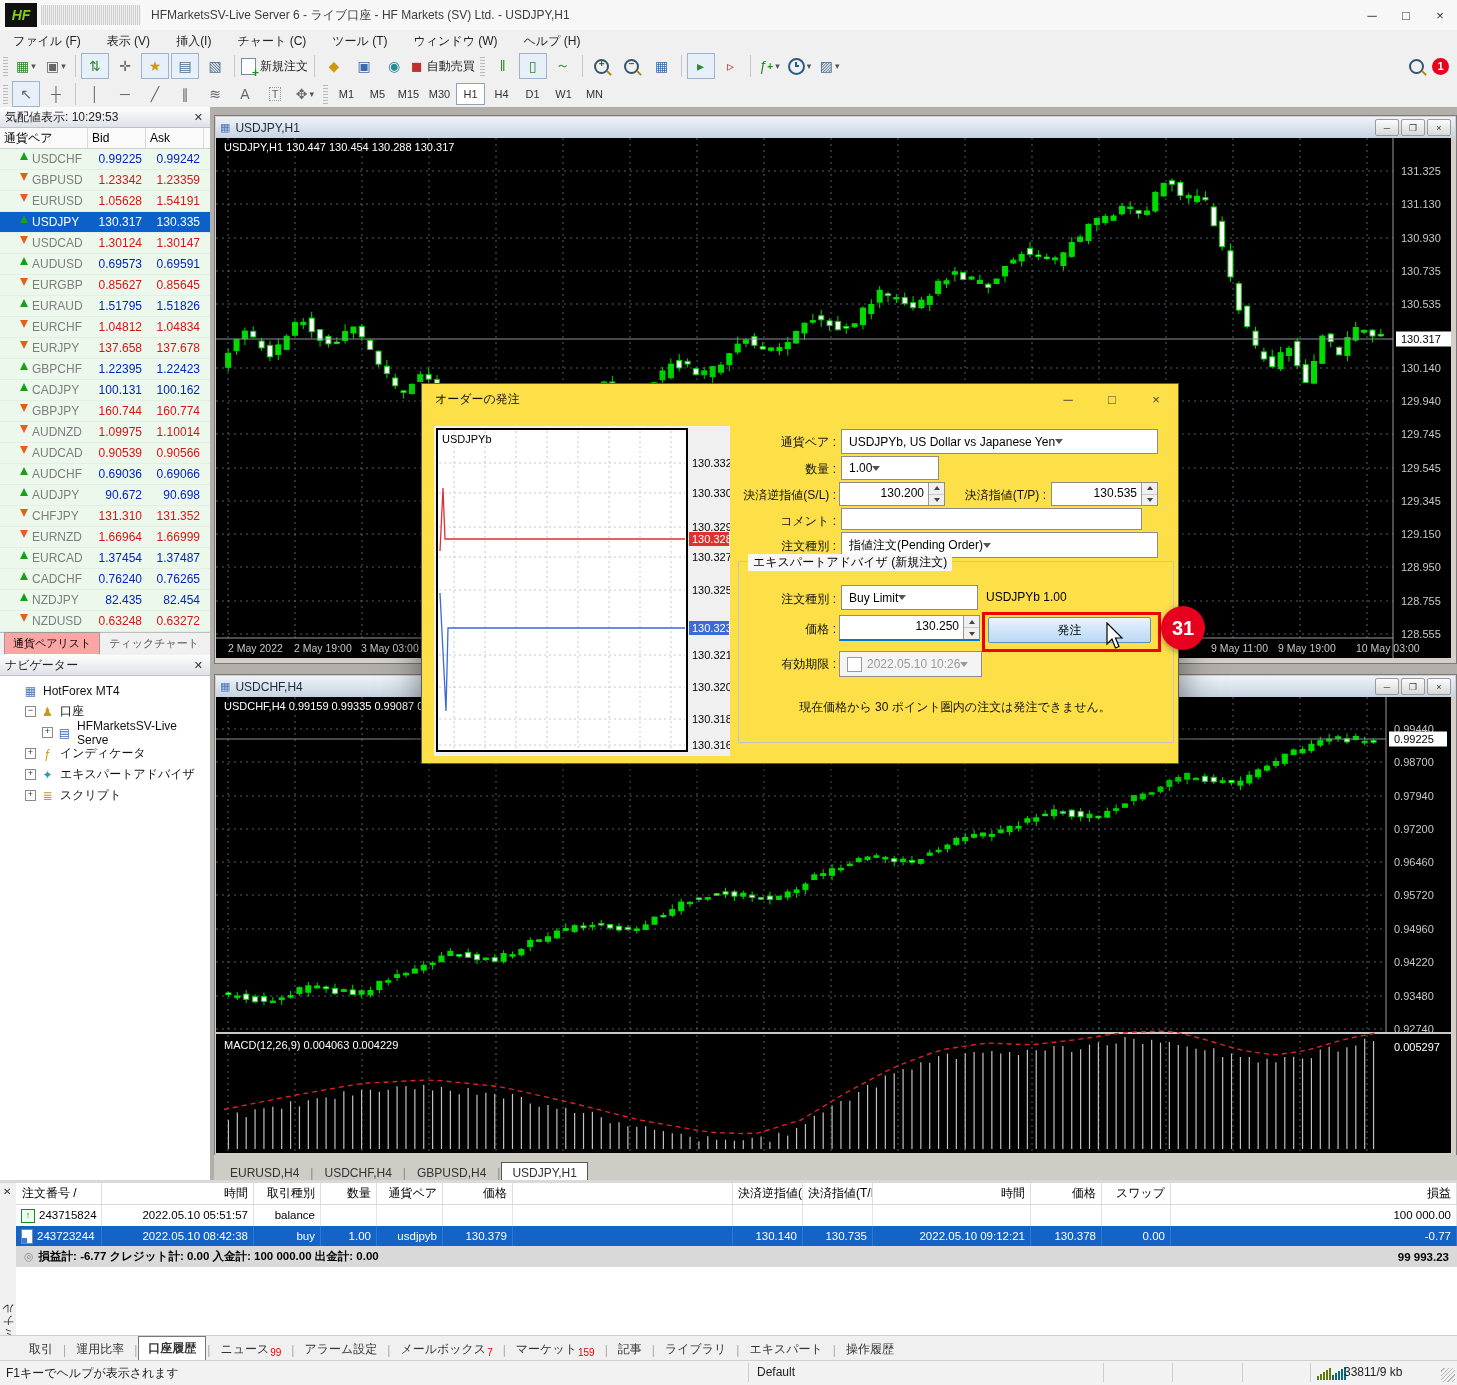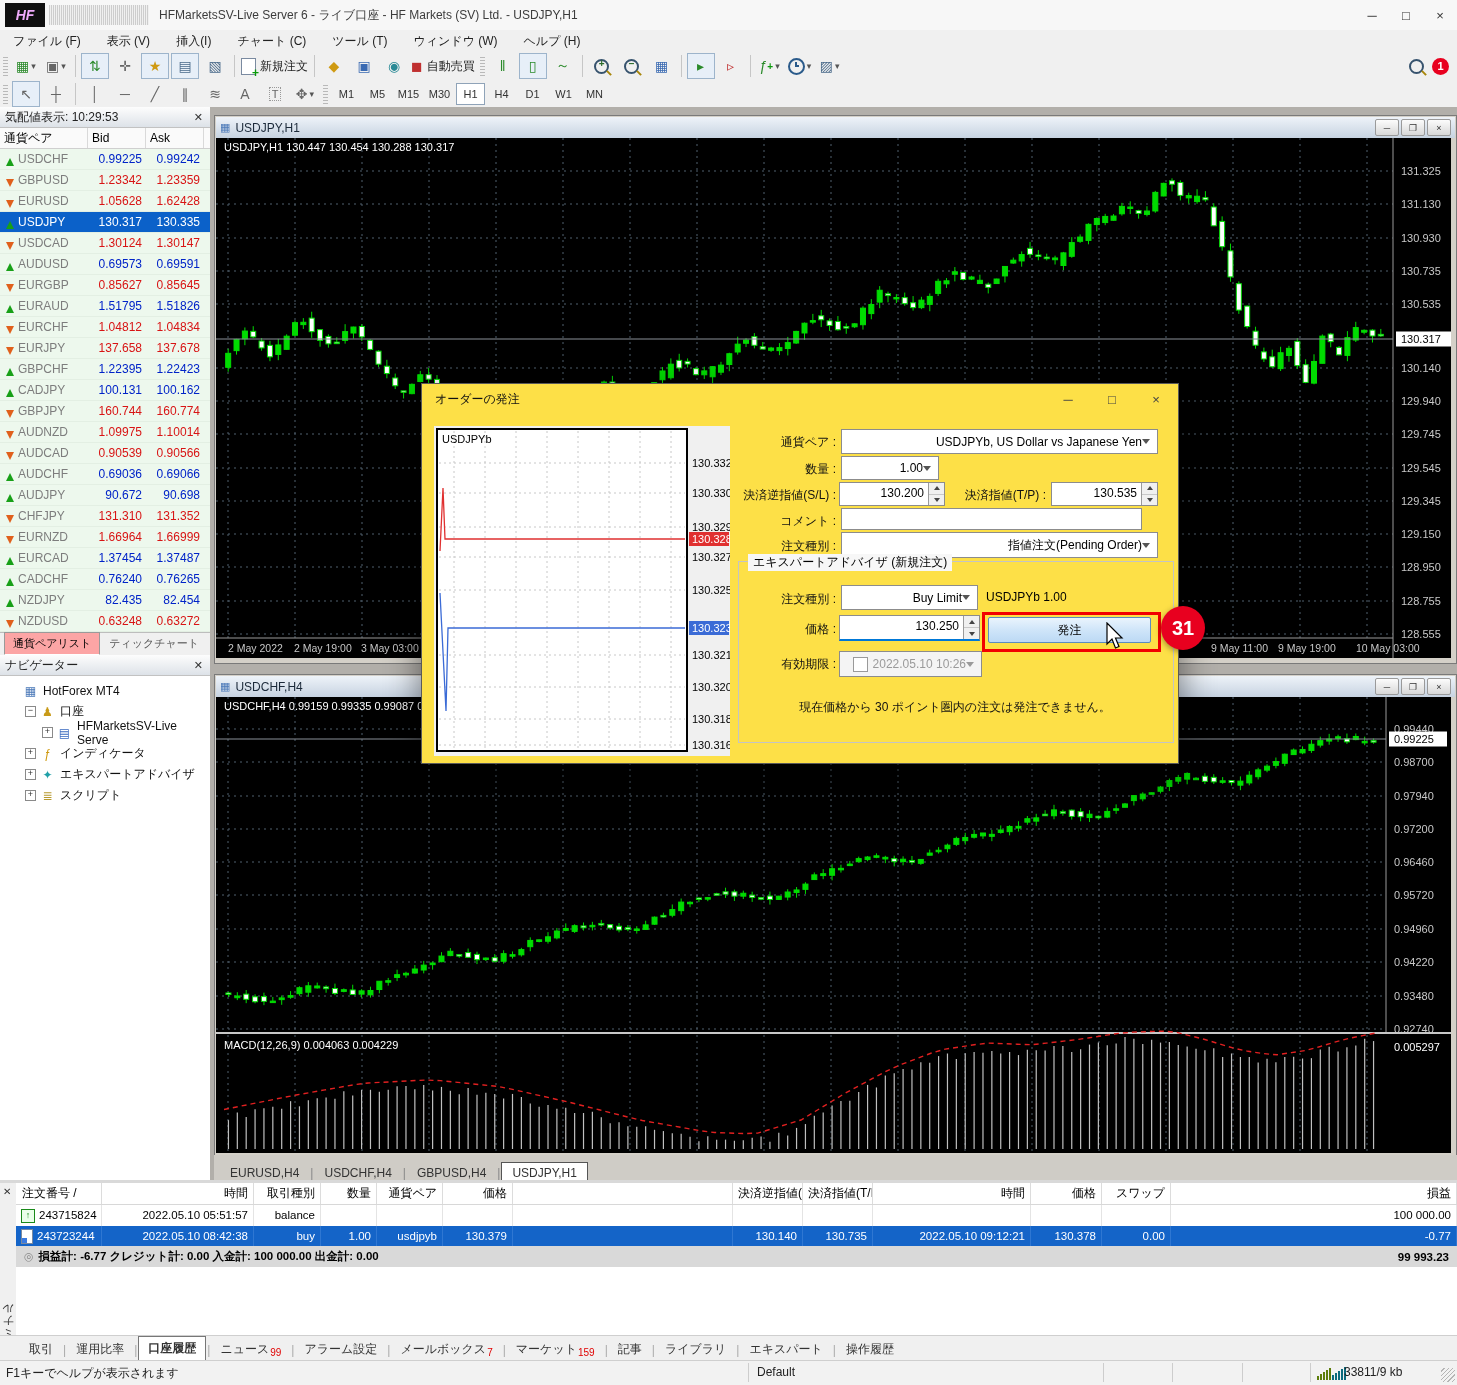--- a/index.html
+++ b/index.html
@@ -5,21 +5,21 @@
   html,body{margin:0;padding:0}
   body{width:1457px;height:1385px;position:relative;overflow:hidden;background:#f0f0f0;
        font-family:"Liberation Sans","DejaVu Sans",sans-serif;font-size:12px;color:#000;
        -webkit-font-smoothing:antialiased}
   .abs{position:absolute}
   .flex{display:flex;align-items:center}
   .ctr{display:flex;align-items:center;justify-content:center}
 
   
   #titlebar{left:0;top:0;width:1457px;height:30px;background:#f7f7f7;border-bottom:1px solid #dedede}
-  #logo{width:40px;height:24px;background:#101010;color:#f0abfc;font-weight:bold;font-style:italic;
+  #logo{width:32px;height:24px;background:#101010;color:#84cc16;font-weight:bold;font-style:italic;
         font-size:14px;margin-left:5px}
   #dither{width:100px;height:20px;margin-left:4px;
         background:repeating-linear-gradient(90deg,#cdcdcd 0 1px,#f0f0f0 1px 2px),
                    repeating-linear-gradient(0deg,#d6d6d6 0 1px,transparent 1px 2px)}
   #title-text{margin-left:10px;color:#3c3c3c}
   .win-btn{width:34px;height:24px;color:#333;font-size:13px}
 
   
   #menubar{left:0;top:30px;width:1457px;height:22px;background:#f0f0f0;border-bottom:1px solid #e2e2e2}
   .menu-item{padding:0 13px;height:22px;display:flex;align-items:center;color:#222}
@@ -55,21 +55,21 @@
   
   #left-panel{left:0;top:107px;width:210px;height:1076px;background:#f0f0f0;border-right:1px solid #b4b4b4}
   .caption{height:20px;background:linear-gradient(#fdfdfd,#dde2e8);border-bottom:1px solid #c2c2c2;
       display:flex;align-items:center;justify-content:space-between;padding:0 5px;color:#222}
   .caption .x{color:#333;font-size:11px;padding:0 2px}
   .mw-grid{display:grid;grid-template-columns:88px 58px 58px}
   #mw-header{height:20px;background:#fafafa;border-bottom:1px solid #cfcfcf;align-items:center}
   #mw-header div{padding:0 4px;border-right:1px solid #d9d9d9;line-height:20px}
   #mw-header .r{}
   .mwrow{height:20px;align-items:center;background:#edf8ed;border-bottom:1px solid #e3efe3}
-  .mwrow .pair{color:#7d7d7d;display:flex;align-items:flex-end;gap:4px;padding-left:6px;overflow:hidden}
+  .mwrow .pair{color:#7d7d7d;display:flex;align-items:flex-start;gap:4px;padding-left:20px;overflow:hidden}
   .tri-up{width:0;height:0;border-left:4px solid transparent;border-right:4px solid transparent;
       border-bottom:8px solid #18a018}
   .tri-down{width:0;height:0;border-left:4px solid transparent;border-right:4px solid transparent;
       border-top:8px solid #e0601c}
   .mwrow .val{text-align:right;padding-right:4px}
   .val.up{color:#0023c8}.val.down{color:#d81414}
   .mwrow.selected{background:#0b61c9}
   .mwrow.selected .pair,.mwrow.selected .val{color:#fff}
   .paneltabs{height:22px;background:#f0f0f0;border-top:1px solid #bdbdbd;display:flex;align-items:flex-end;
       font-size:11px;padding-left:4px}
@@ -98,21 +98,21 @@
   .chtab.active{background:#fff;border:1px solid #555;border-bottom:1px solid #fff;margin-bottom:-1px}
   .chtab-sep{color:#888;margin:0 1px 3px}
 
   
   #dialog{left:421px;top:383px;width:756px;height:379px;background:#fde047;border:1px solid #5a5a5a;
       box-shadow:0 12px 34px rgba(0,0,0,.5);z-index:50}
   #dlg-title{height:30px;display:flex;align-items:center;padding-left:13px;color:#111}
   .dbtn{width:44px;height:30px;color:#444;font-size:13px}
   .flabel{position:absolute;text-align:right;font-size:12px;color:#111}
   .combo{position:absolute;background:#fff;border:1px solid #8c8c8c;display:flex;align-items:center;
-      justify-content:flex-end;padding:0 7px;font-size:12px}
+      justify-content:flex-start;padding:0 7px;font-size:12px}
   .chev{width:0;height:0;border-left:4px solid transparent;border-right:4px solid transparent;
       border-top:5px solid #555;flex:none}
   .numin{position:absolute;background:#fff;border:1px solid #8c8c8c;display:flex}
   .numin .v{flex:1;text-align:right;padding:3px 4px 0 0;font-size:12px}
   .spin{width:15px;border-left:1px solid #9a9a9a;display:flex;flex-direction:column;flex:none}
   .spin div{flex:1;display:flex;align-items:center;justify-content:center;background:#f0f0f0}
   .spin div:first-child{border-bottom:1px solid #c8c8c8}
   .tri8u{width:0;height:0;border-left:3px solid transparent;border-right:3px solid transparent;
       border-bottom:4px solid #444}
   .tri8d{width:0;height:0;border-left:3px solid transparent;border-right:3px solid transparent;
@@ -364,21 +364,21 @@
         </div>
         <div class="val down">1.23342</div>
         <div class="val down">1.23359</div>
       </div>
       <div class="mw-grid mwrow">
         <div class="pair">
           <span class="tri-down"></span>
           <span>EURUSD</span>
         </div>
         <div class="val down">1.05628</div>
-        <div class="val down">1.62428</div>
+        <div class="val down">1.54191</div>
       </div>
       <div class="mw-grid mwrow selected">
         <div class="pair">
           <span class="tri-up"></span>
           <span>USDJPY</span>
         </div>
         <div class="val up">130.317</div>
         <div class="val up">130.335</div>
       </div>
       <div class="mw-grid mwrow">

